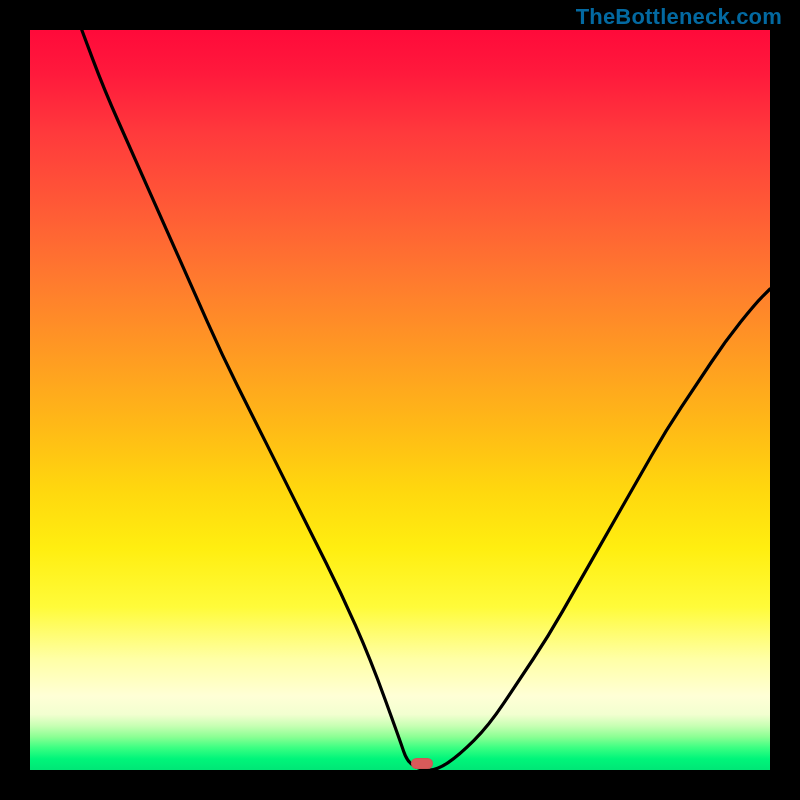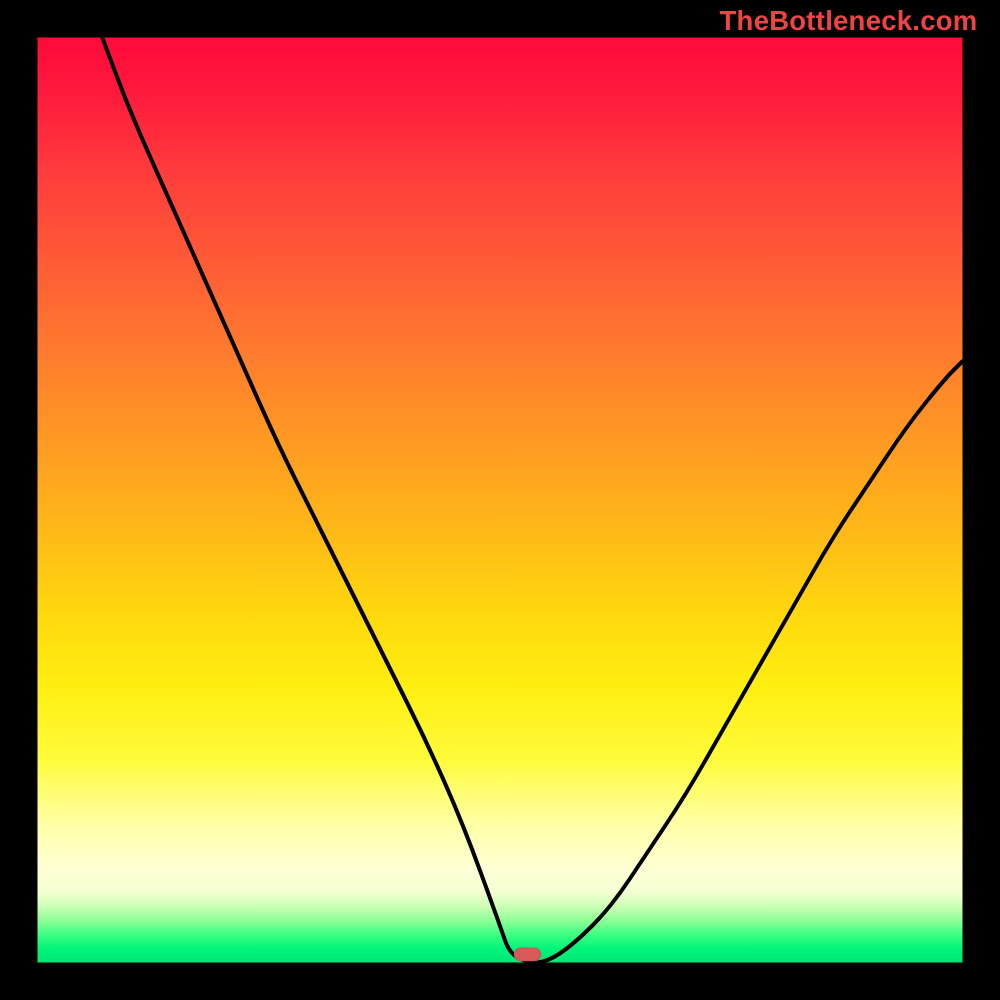--- a/index.html
+++ b/index.html
@@ -16,21 +16,21 @@
     width: 800px;
     height: 800px;
     background: #000;
   }
   .watermark {
     position: absolute;
     top: 4px;
     right: 18px;
     font-size: 22px;
     font-weight: 600;
-    color: #ef4444;
+    color: #0369a1;
     letter-spacing: 0.2px;
     z-index: 10;
   }
   .plot-area {
     position: absolute;
     left: 30px;
     top: 30px;
     width: 740px;
     height: 740px;
     

